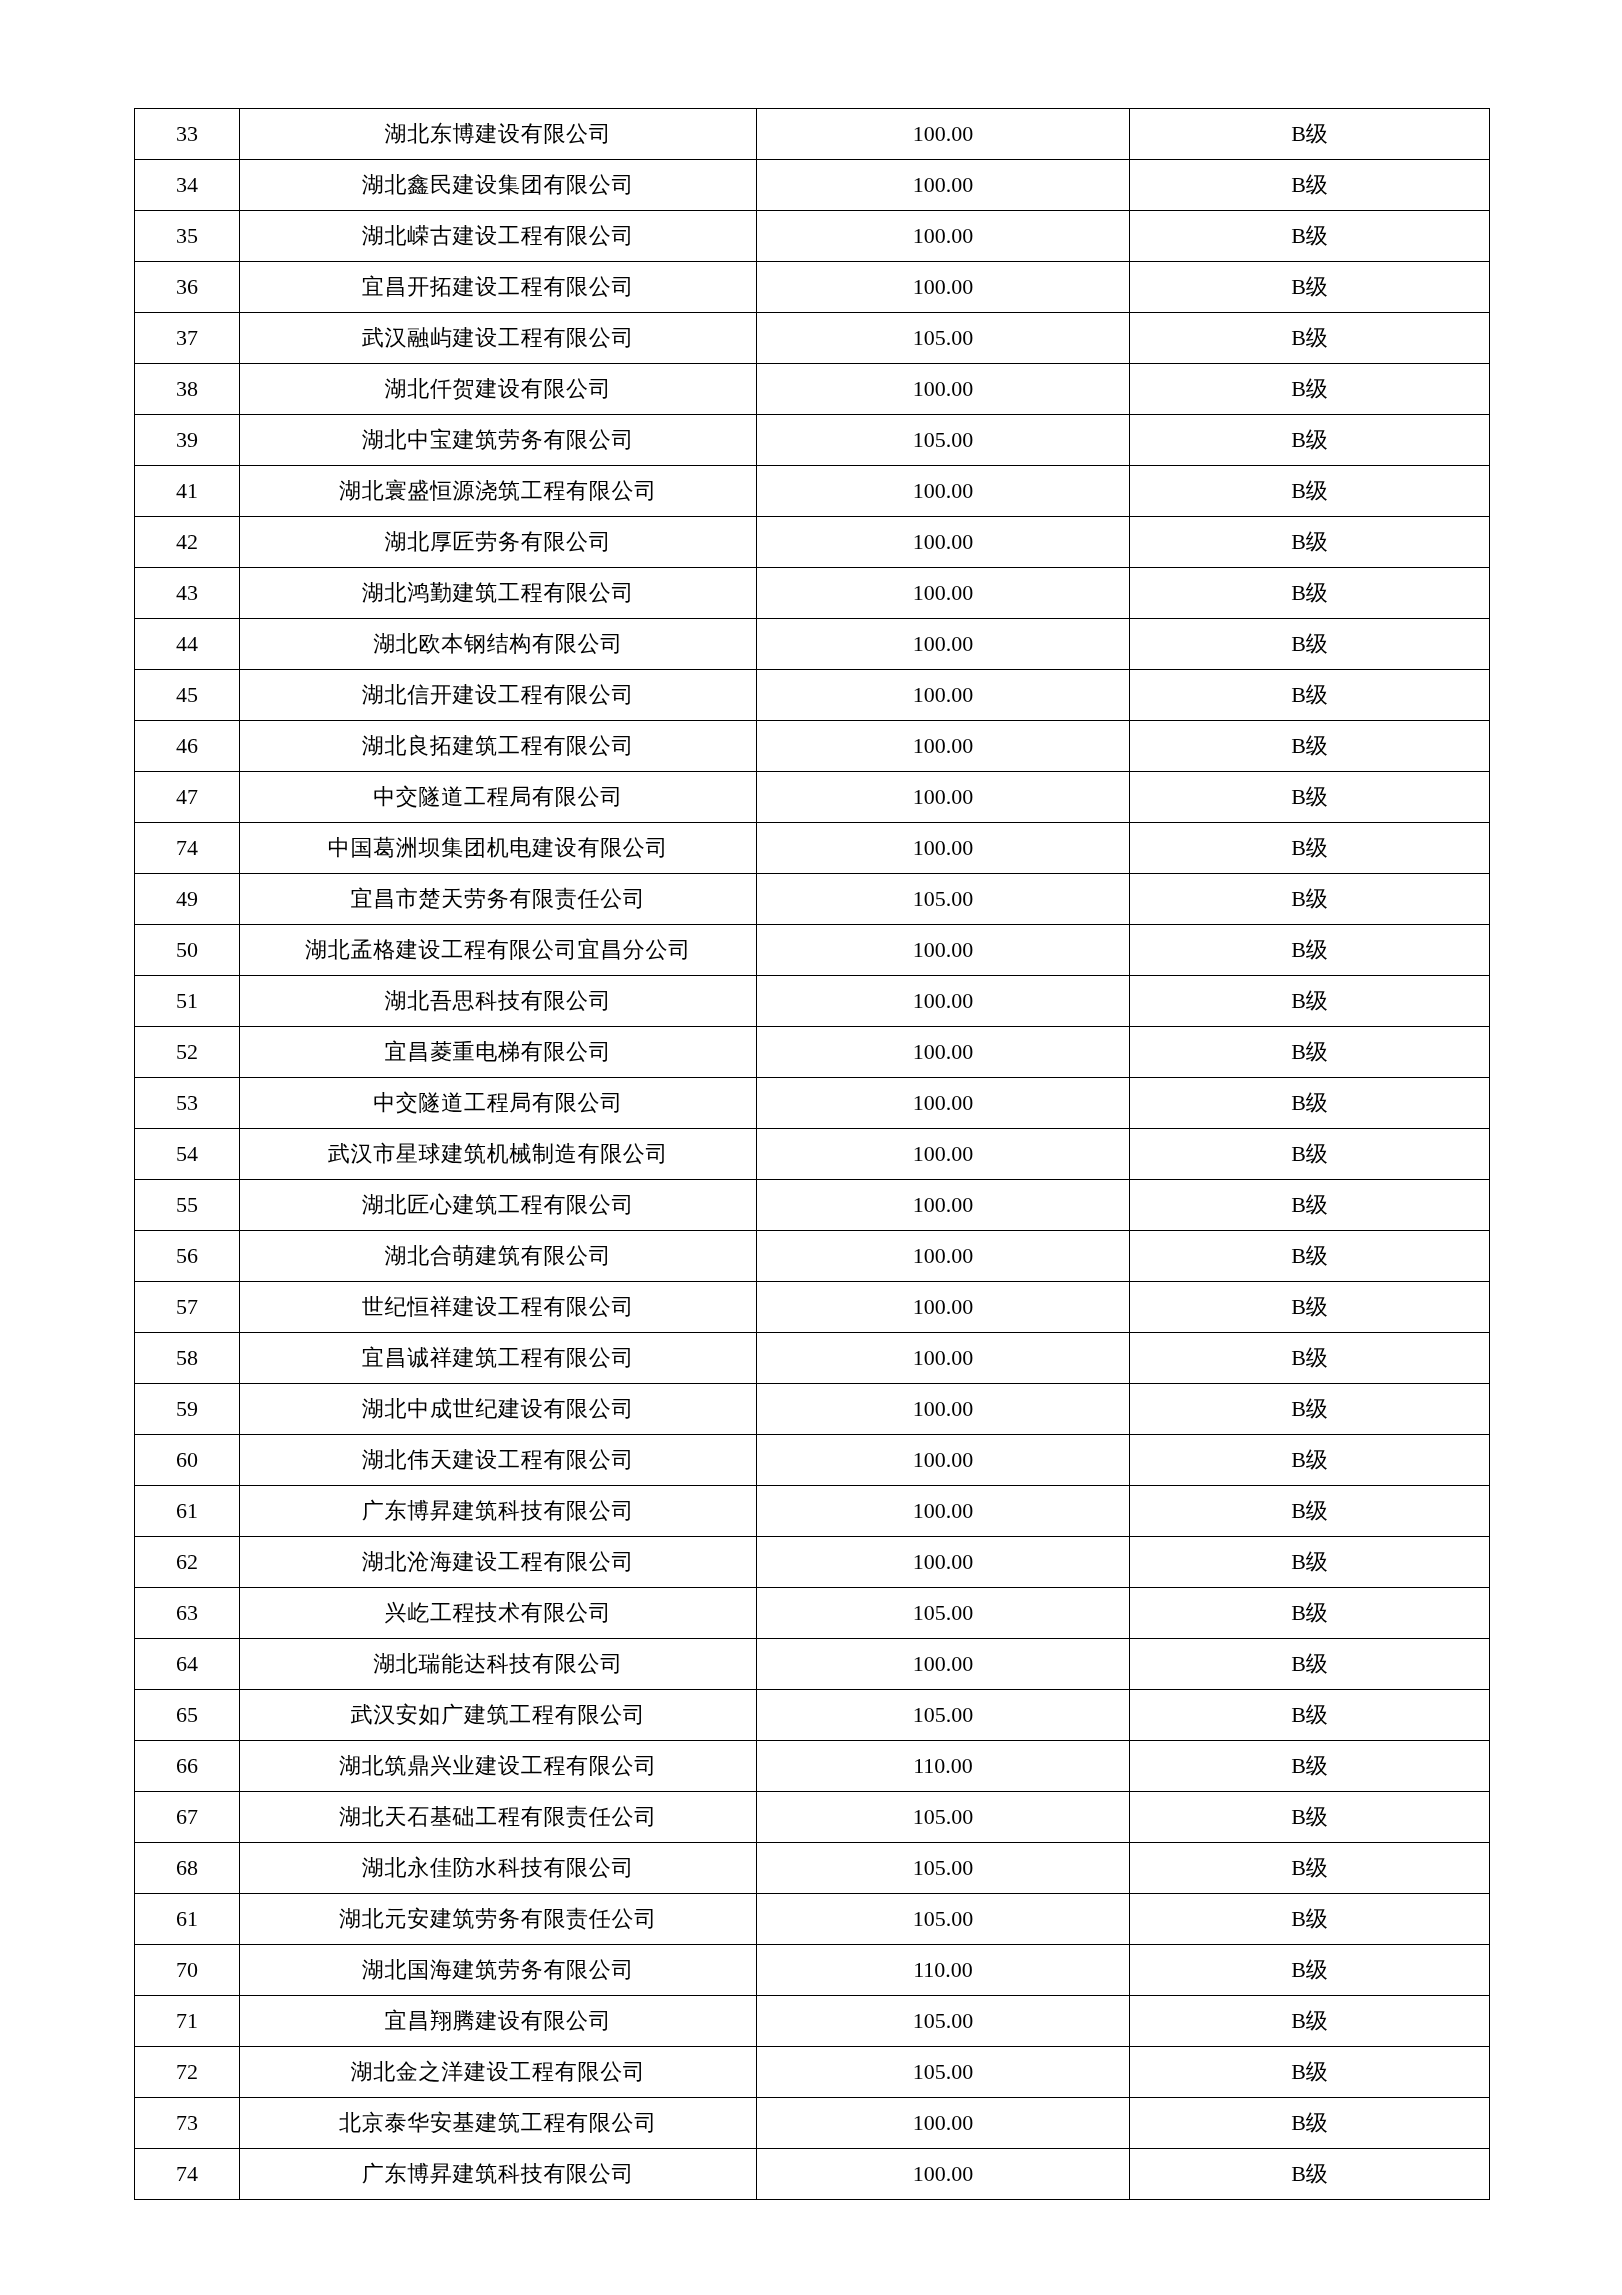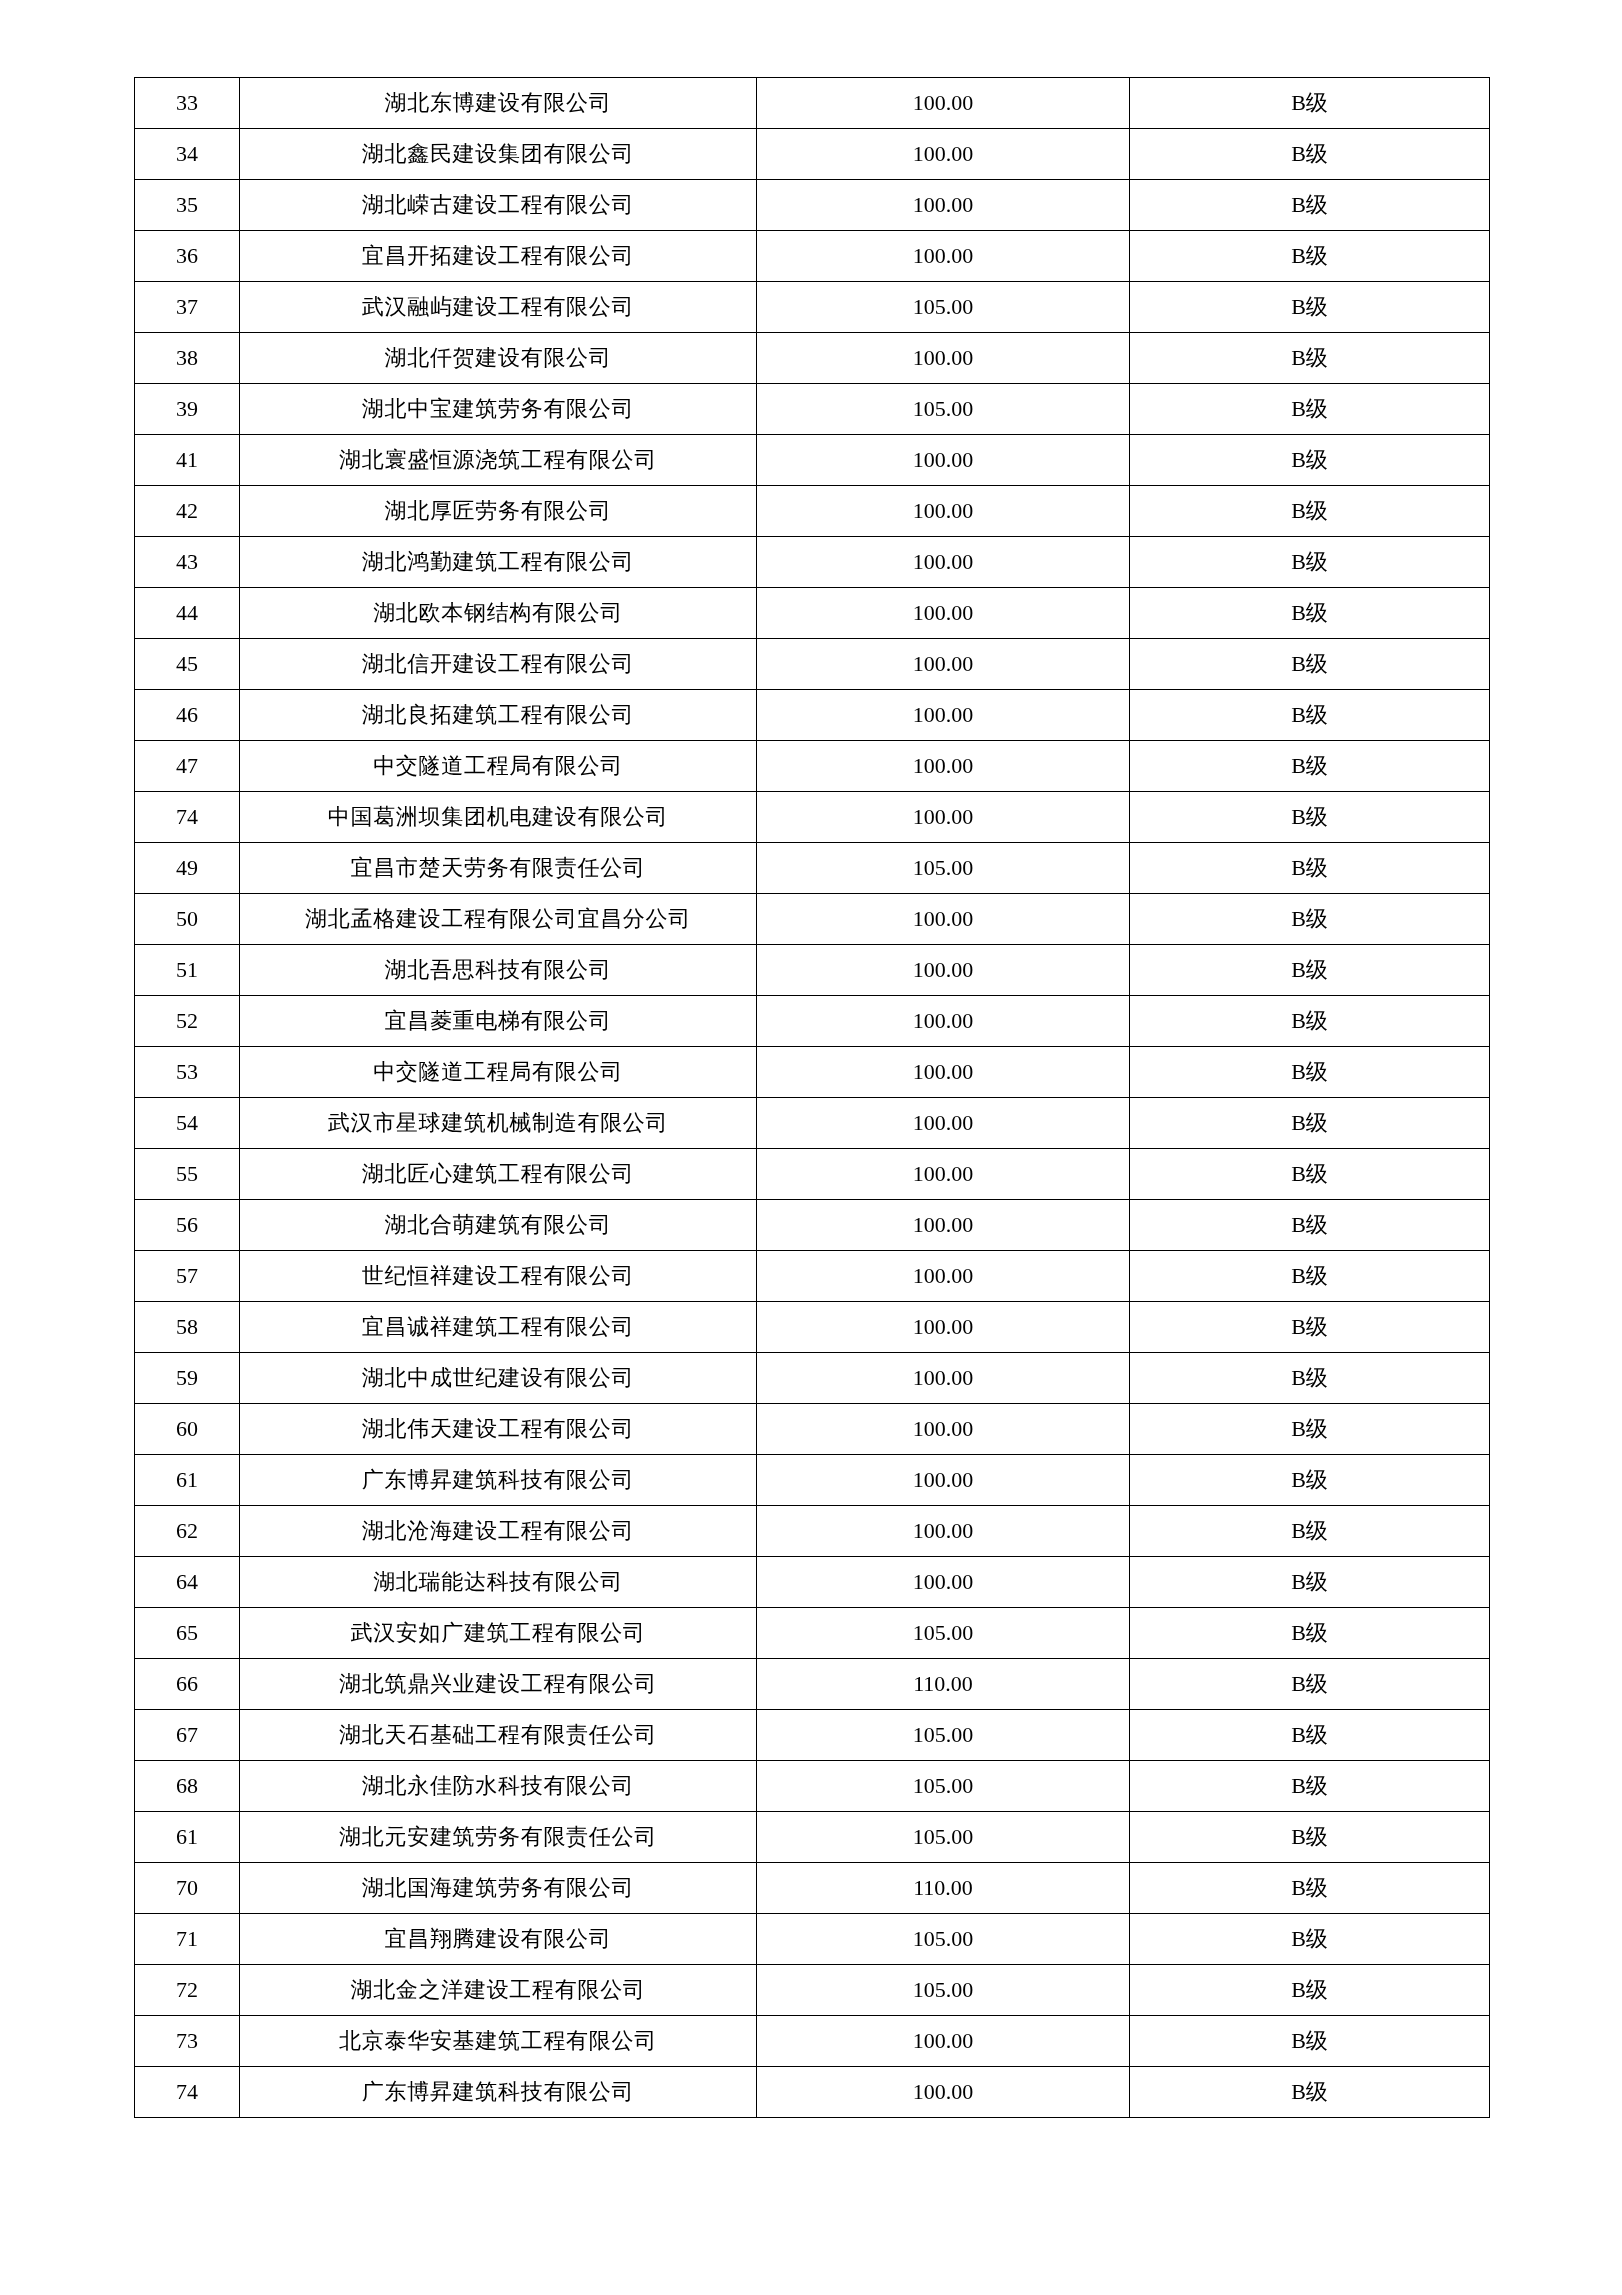--- a/index.html
+++ b/index.html
@@ -11,21 +11,21 @@
     width: 1622px;
     height: 2295px;
     font-family: "Liberation Serif", "DejaVu Serif", serif;
     color: #000000;
     position: relative;
   }
   .page {
     box-sizing: border-box;
     width: 1622px;
     height: 2295px;
-    padding: 77px 134px 0 134px;
+    padding: 108px 134px 0 134px;
   }
   table.doc-table {
     border-collapse: collapse;
     width: 1355px;
     table-layout: fixed;
   }
   table.doc-table td {
     border: 1.3px solid #000000;
     height: 50px;
     font-size: 22px;
@@ -227,20 +227,26 @@
           <td class="cell-num">100.00</td>
           <td class="cell-num">B级</td>
         </tr>
         <tr>
           <td class="cell-num">62</td>
           <td class="cell-name">湖北沧海建设工程有限公司</td>
           <td class="cell-num">100.00</td>
           <td class="cell-num">B级</td>
         </tr>
         <tr>
+          <td class="cell-num">63</td>
+          <td class="cell-name">兴屹工程技术有限公司</td>
+          <td class="cell-num">105.00</td>
+          <td class="cell-num">B级</td>
+        </tr>
+        <tr>
           <td class="cell-num">64</td>
           <td class="cell-name">湖北瑞能达科技有限公司</td>
           <td class="cell-num">100.00</td>
           <td class="cell-num">B级</td>
         </tr>
         <tr>
           <td class="cell-num">65</td>
           <td class="cell-name">武汉安如广建筑工程有限公司</td>
           <td class="cell-num">105.00</td>
           <td class="cell-num">B级</td>

